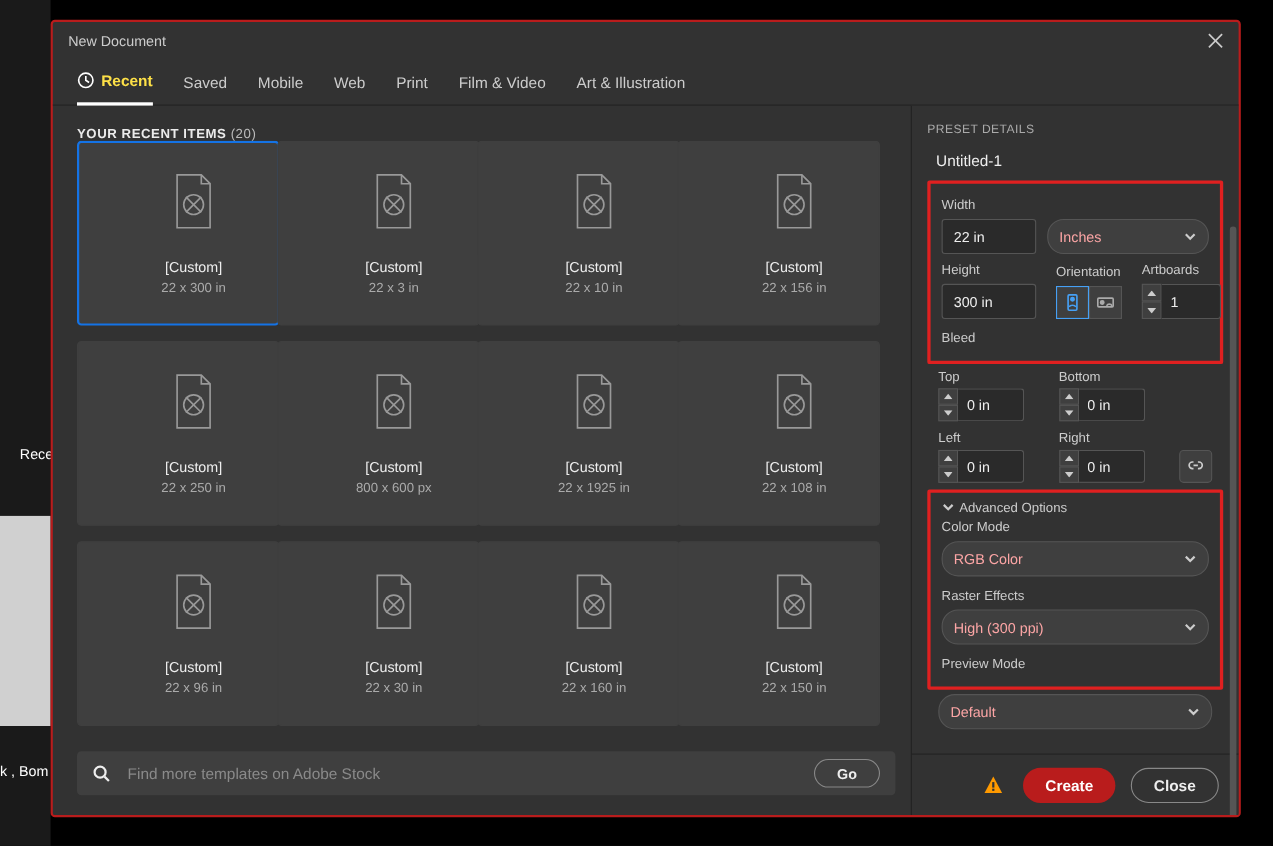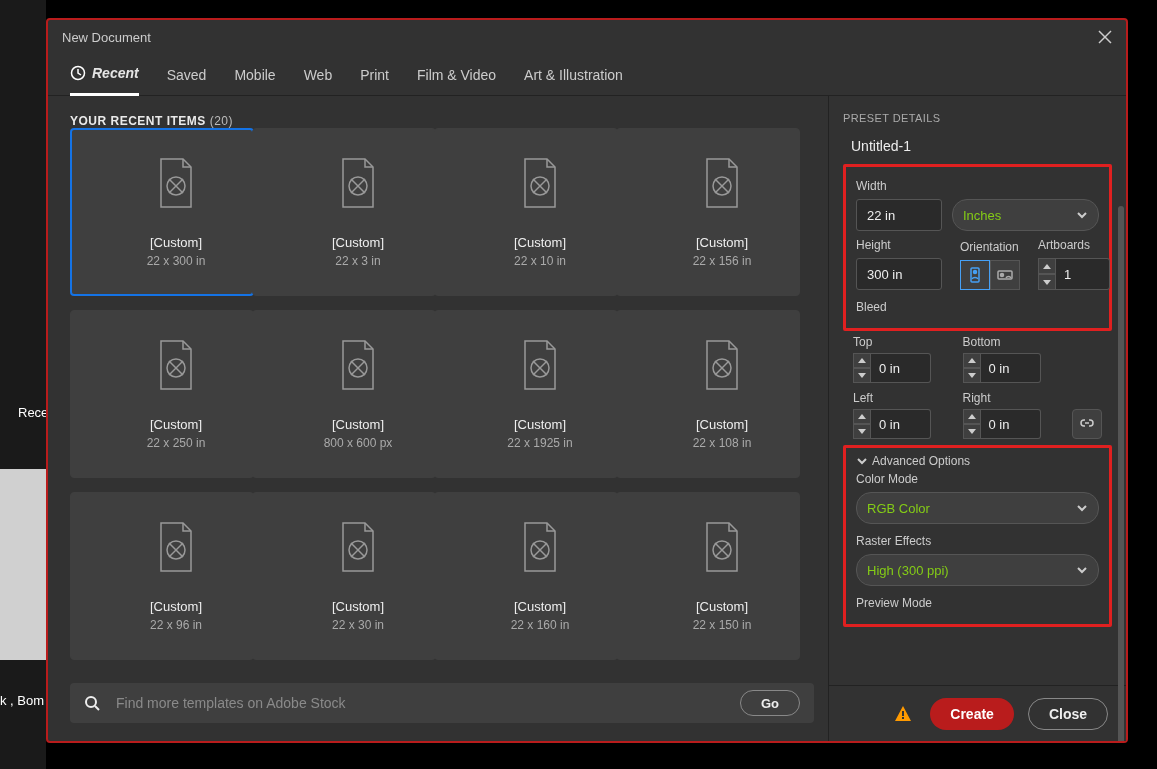--- a/index.html
+++ b/index.html
@@ -12,21 +12,21 @@
   .dialog {
     position: absolute; left: 46px; top: 18px; width: 1082px; height: 725px;
     background: #323232; border: 2px solid #b91c1c; border-radius: 4px; display: flex; flex-direction: column;
   }
   .titlebar { height: 34px; display: flex; align-items: center; justify-content: space-between; padding: 0 14px; color: #ccc; font-size: 13px; }
   .close-x { width: 14px; height: 14px; cursor: pointer; color: #ccc; }
   .close-x svg { width: 14px; height: 14px; }
 
   .tabbar { display: flex; gap: 28px; padding: 0 22px; height: 42px; align-items: center; border-bottom: 1px solid #222; }
   .tab { color: #ccc; font-size: 14px; cursor: pointer; height: 42px; display: flex; align-items: center; gap: 6px; }
-  .tab.active { color: #e5e5e5; font-weight: 600; border-bottom: 3px solid #fff; font-style: italic; }
+  .tab.active { color: #fde047; font-weight: 600; border-bottom: 3px solid #fff; }
   .clock-icon { width: 16px; height: 16px; }
 
   .body { flex: 1; display: flex; overflow: hidden; }
   .left { flex: 1; display: flex; flex-direction: column; padding: 18px 0 18px 22px; overflow: hidden; }
   .section-title { font-size: 12px; letter-spacing: .5px; color: #eaeaea; font-weight: 600; }
   .section-count { color: #bbb; font-weight: 400; }
 
   .grid-wrap { flex: 1; overflow: hidden; }
   .grid { display: grid; grid-template-columns: repeat(4, 168px); gap: 14px; }
   .card {
@@ -51,21 +51,21 @@
 
   .hl-box { border: 3px solid #e02020; border-radius: 2px; padding: 8px 10px 8px 10px; margin-bottom: 4px; }
   .field-label { font-size: 12px; color: #ccc; margin-bottom: 6px; margin-top: 4px; }
   .row { display: flex; gap: 10px; align-items: flex-end; }
   .num-input {
     width: 86px; height: 32px; background: #2a2a2a; border: 1px solid #555; border-radius: 3px;
     color: #eee; padding: 0 10px; font-size: 13px; outline: none;
   }
   .dropdown {
     flex: 1; height: 32px; background: #3f3f3f; border: 1px solid #555; border-radius: 15px;
-    color: #84cc16; padding: 0 10px; font-size: 13px; display: flex; align-items: center; justify-content: space-between; cursor: pointer;
+    color: #fca5a5; padding: 0 10px; font-size: 13px; display: flex; align-items: center; justify-content: space-between; cursor: pointer;
   }
   .chev { width: 12px; height: 12px; }
   .orient-group { display: flex; gap: 0; }
   .orient-btn { width: 30px; height: 30px; background: #3f3f3f; border: 1px solid #555; display: flex; align-items: center; justify-content: center; cursor: pointer; }
   .orient-btn.active { border-color: #46a0f5; }
   .orient-btn svg { width: 18px; height: 18px; }
   .stepper { display: flex; }
   .step-btns { display:flex; flex-direction:column; width: 18px; }
   .step-btns button { flex:1; background:#3f3f3f; border:1px solid #555; cursor:pointer; display:flex; align-items:center; justify-content:center; }
   .step-btns svg { width:8px; height:5px; }
@@ -461,20 +461,28 @@
           </div>
           <div class="field-label" style="margin-top:10px">Raster Effects</div>
           <div class="dropdown full-dd">
             <span>High (300 ppi)</span>
             <svg class="chev" viewBox="0 0 12 12" fill="none" stroke="#ccc" stroke-width="2">
                 <polyline points="2,4 6,8 10,4"></polyline>
               </svg>
           </div>
           <div class="field-label" style="margin-top:10px">Preview Mode</div>
         </div>
+        <div style="padding:0 10px;">
+          <div class="dropdown full-dd">
+            <span>Default</span>
+            <svg class="chev" viewBox="0 0 12 12" fill="none" stroke="#ccc" stroke-width="2">
+                <polyline points="2,4 6,8 10,4"></polyline>
+              </svg>
+          </div>
+        </div>
       </div>
       <div class="scrollbar-fake"></div>
 
       <div class="footer">
         <span class="warn-icon">
           <svg viewBox="0 0 18 18">
               <polygon points="9,1 17,16 1,16" fill="#ff9a00"></polygon>
               <rect x="8" y="6" width="2" height="5" fill="#323232"></rect>
               <rect x="8" y="12" width="2" height="2" fill="#323232"></rect>
             </svg>

